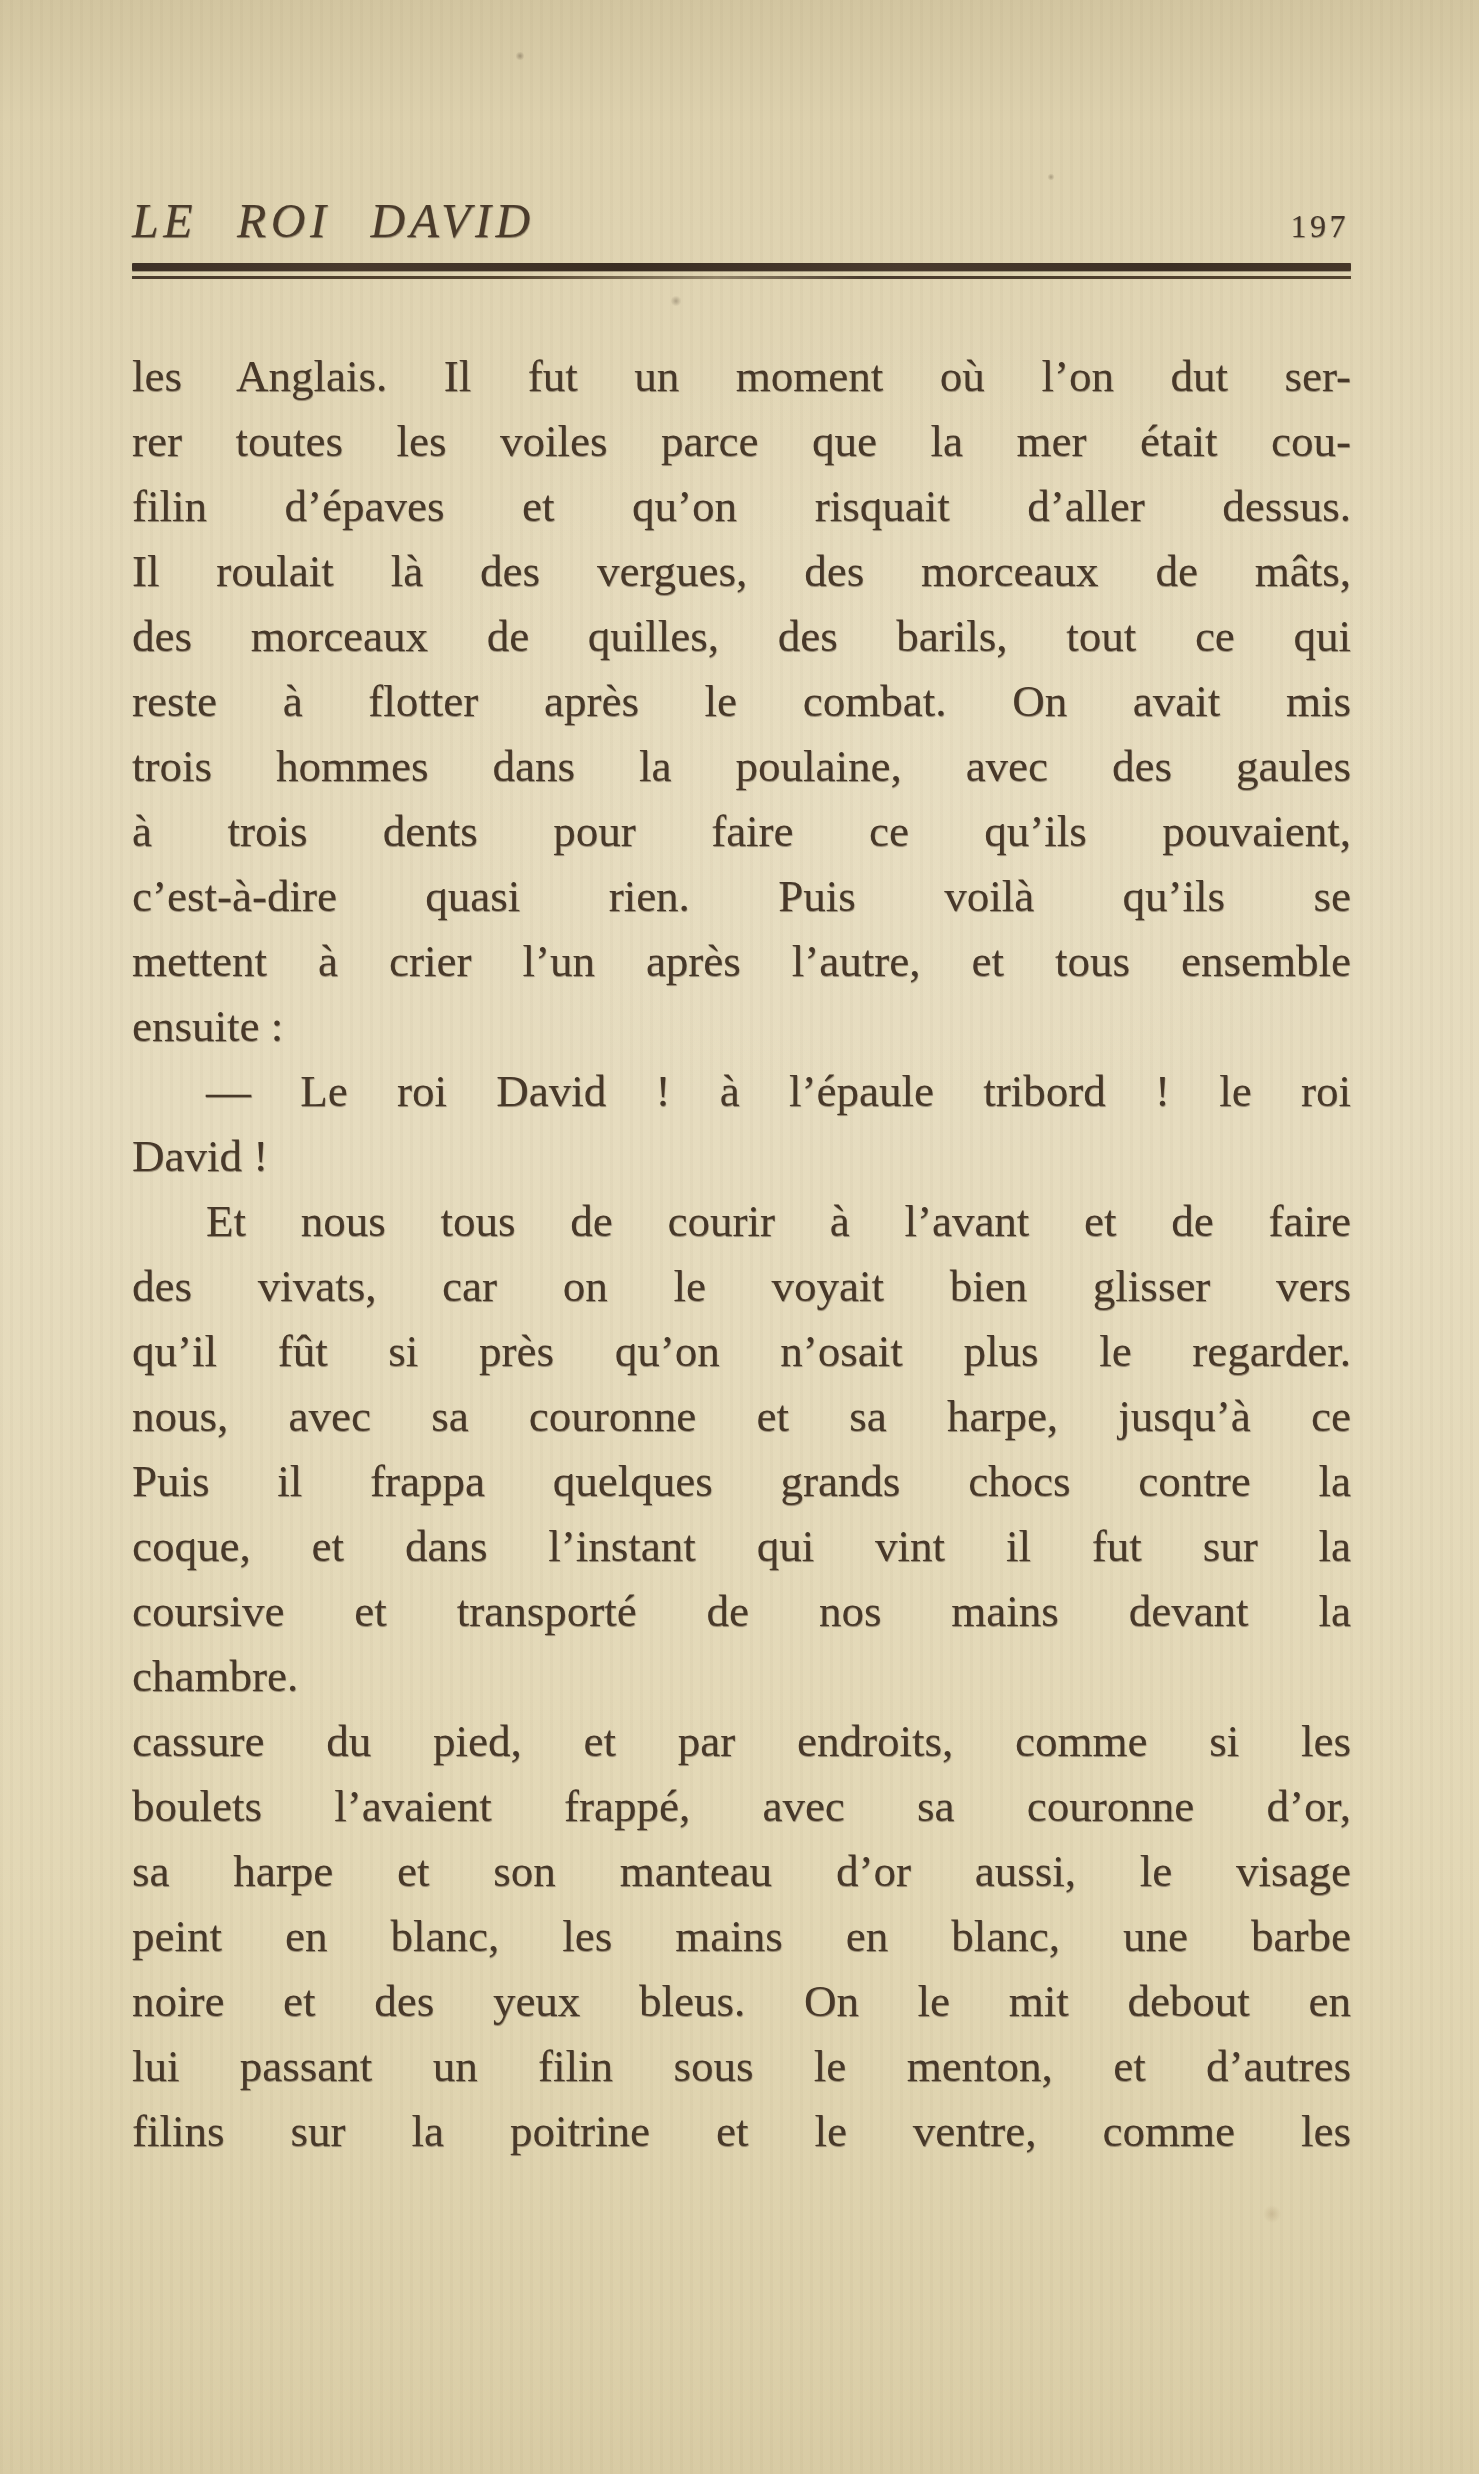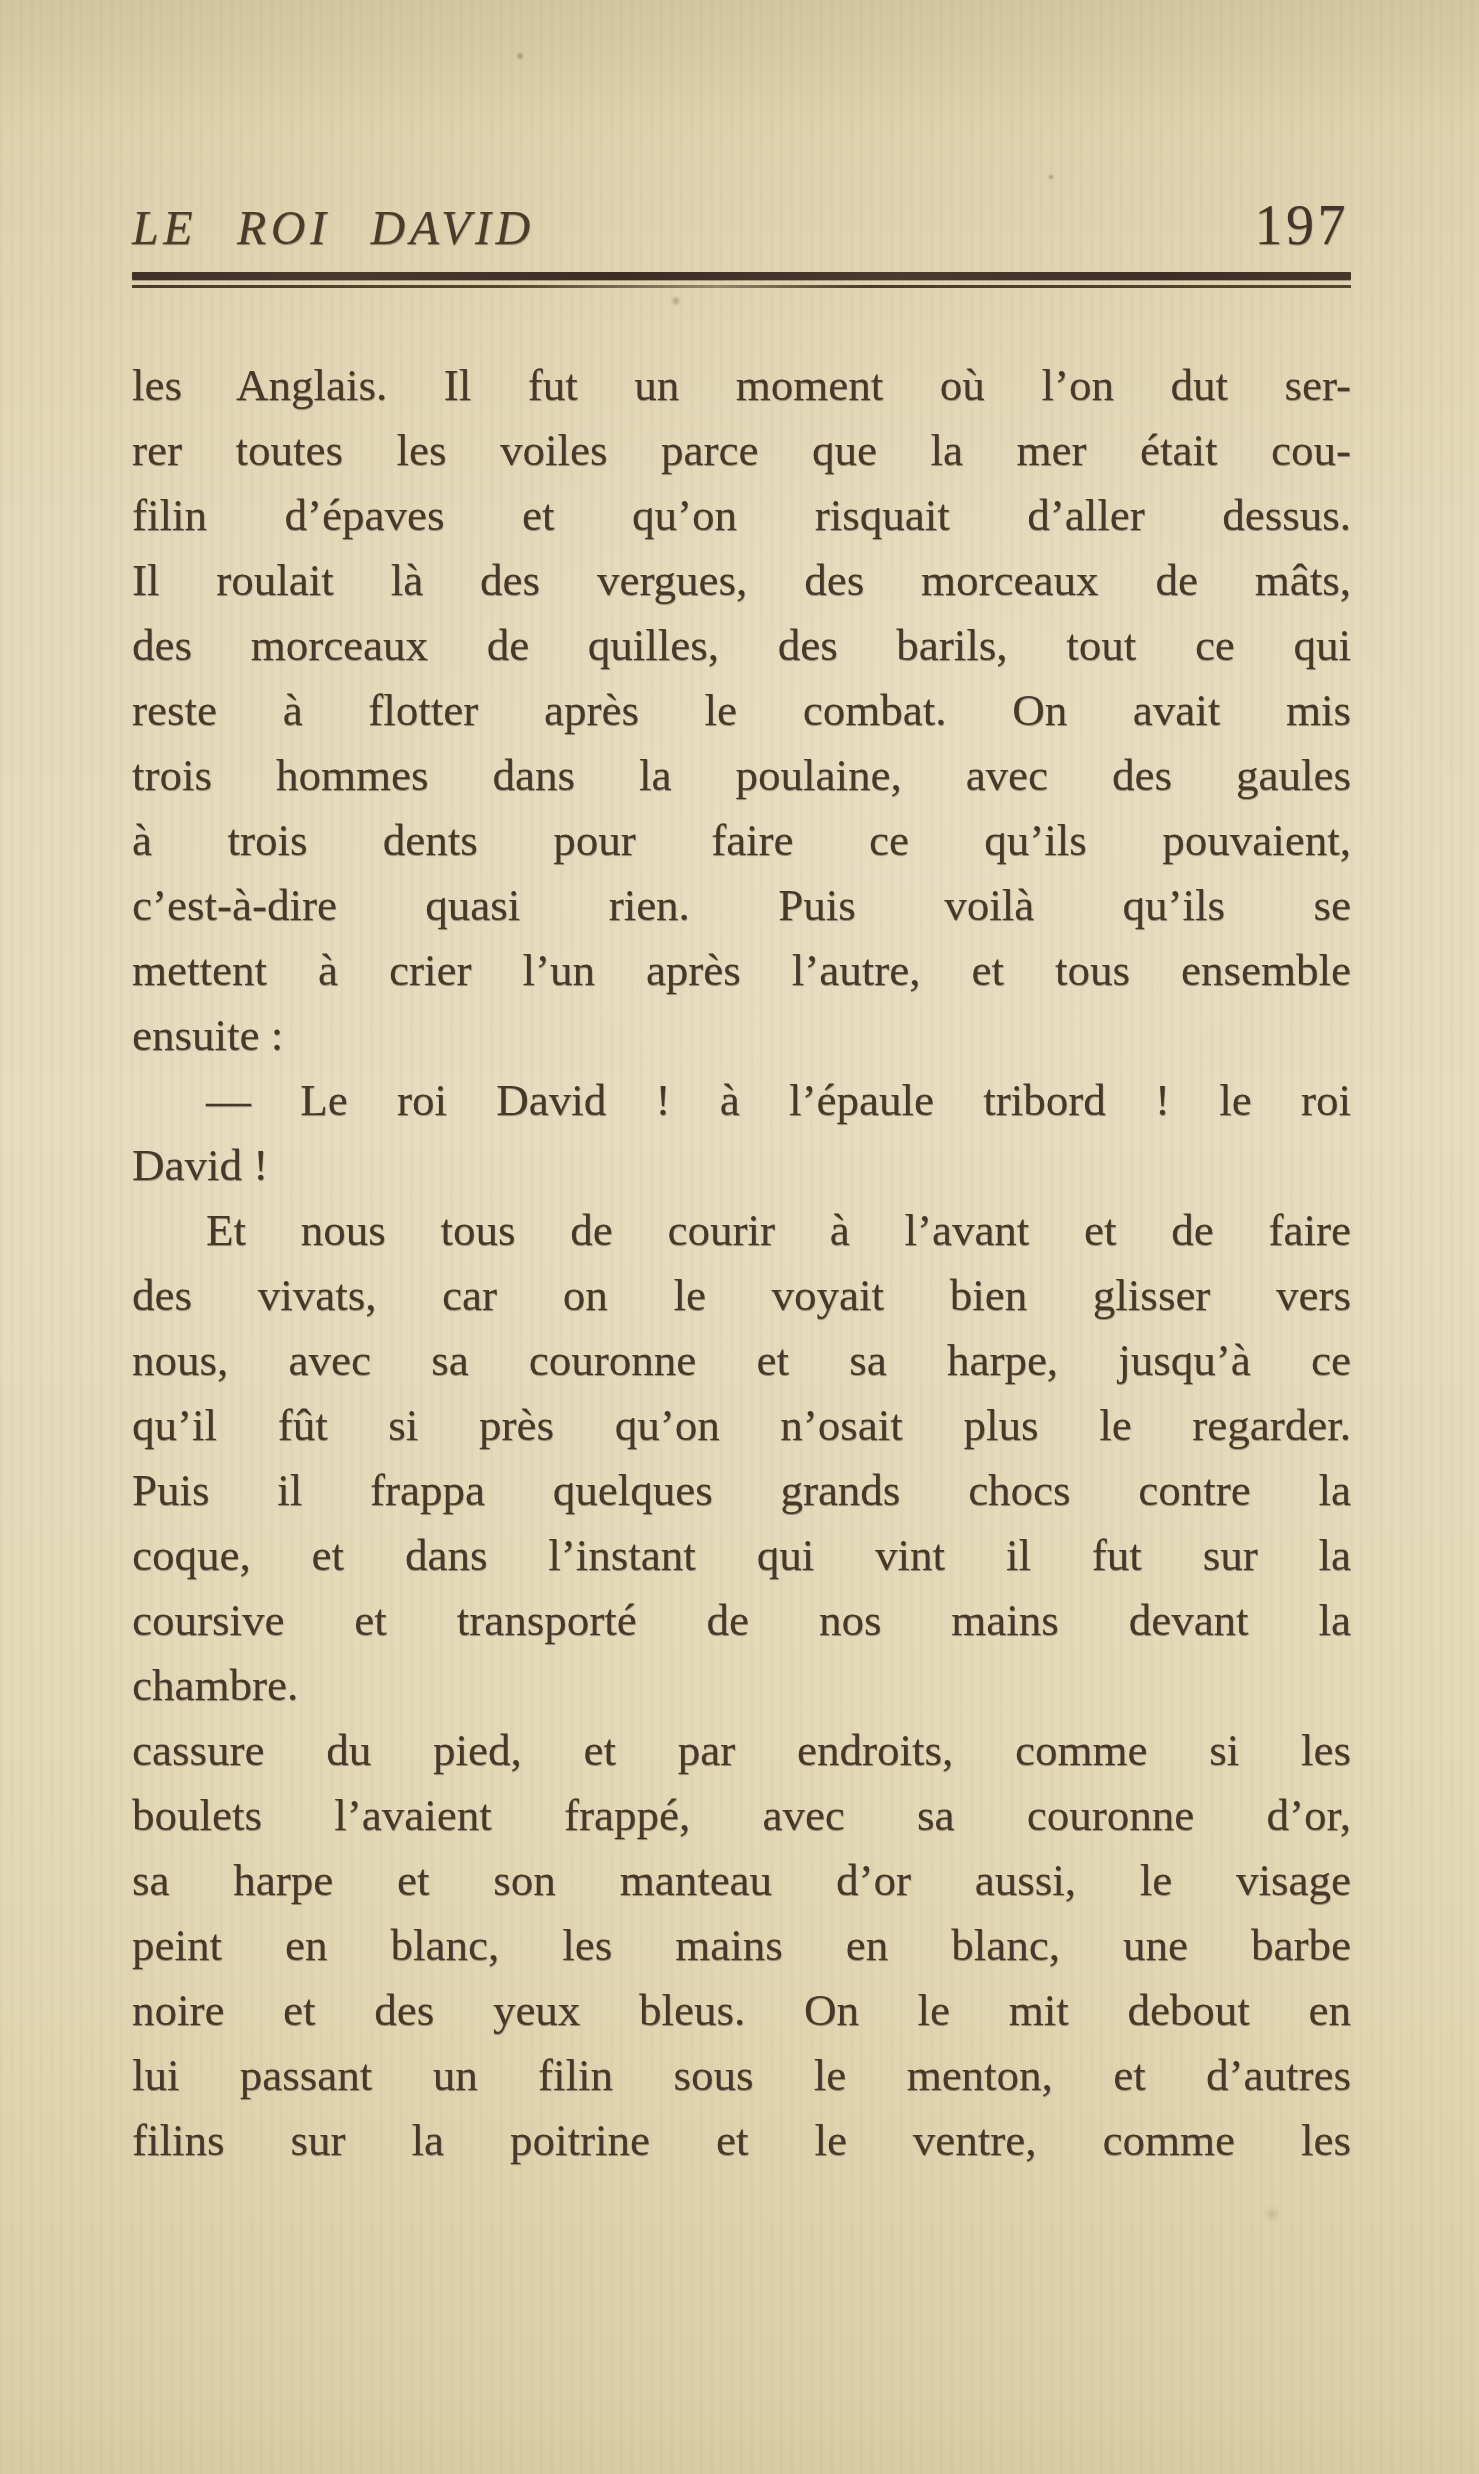--- a/index.html
+++ b/index.html
@@ -36,21 +36,21 @@
   }
   .running-title {
     font-style: italic;
     font-size: 48px;
     letter-spacing: 4.5px;
     word-spacing: 23.5px;
     color: #4a3b2b;
     text-shadow: 0.5px 0.5px 0.9px rgba(70,55,38,0.55);
   }
   .page-number {
-    font-size: 56px;
+    font-size: 32px;
     letter-spacing: 3.6px;
     color: #43352a;
     text-shadow: 0.5px 0.5px 0.9px rgba(70,55,38,0.5);
     padding-right: 1.8px;
   }
   .rules { margin-top: 14.5px; }
   .rule-thick {
     height: 8.1px;
     background: linear-gradient(90deg, #3e3126 0%, #48392c 18%, #3a2d22 40%, #493a2d 63%, #3c2f24 85%, #453628 100%);
     border-radius: 0.9px;
@@ -102,22 +102,22 @@
       <div class="line">reste à flotter après le combat. On avait mis</div>
       <div class="line">trois hommes dans la poulaine, avec des gaules</div>
       <div class="line">à trois dents pour faire ce qu’ils pouvaient,</div>
       <div class="line">c’est-à-dire quasi rien. Puis voilà qu’ils se</div>
       <div class="line">mettent à crier l’un après l’autre, et tous ensemble</div>
       <div class="line nojust">ensuite :</div>
       <div class="line indent">— Le roi David ! à l’épaule tribord ! le roi</div>
       <div class="line nojust">David !</div>
       <div class="line indent">Et nous tous de courir à l’avant et de faire</div>
       <div class="line">des vivats, car on le voyait bien glisser vers</div>
+      <div class="line">qu’il fût si près qu’on n’osait plus le regarder.</div>
       <div class="line">nous, avec sa couronne et sa harpe, jusqu’à ce</div>
-      <div class="line">qu’il fût si près qu’on n’osait plus le regarder.</div>
       <div class="line">Puis il frappa quelques grands chocs contre la</div>
       <div class="line">coque, et dans l’instant qui vint il fut sur la</div>
       <div class="line">coursive et transporté de nos mains devant la</div>
       <div class="line nojust">chambre.</div>
       <div class="line">cassure du pied, et par endroits, comme si les</div>
       <div class="line">boulets l’avaient frappé, avec sa couronne d’or,</div>
       <div class="line">sa harpe et son manteau d’or aussi, le visage</div>
       <div class="line">peint en blanc, les mains en blanc, une barbe</div>
       <div class="line">noire et des yeux bleus. On le mit debout en</div>
       <div class="line">lui passant un filin sous le menton, et d’autres</div>

